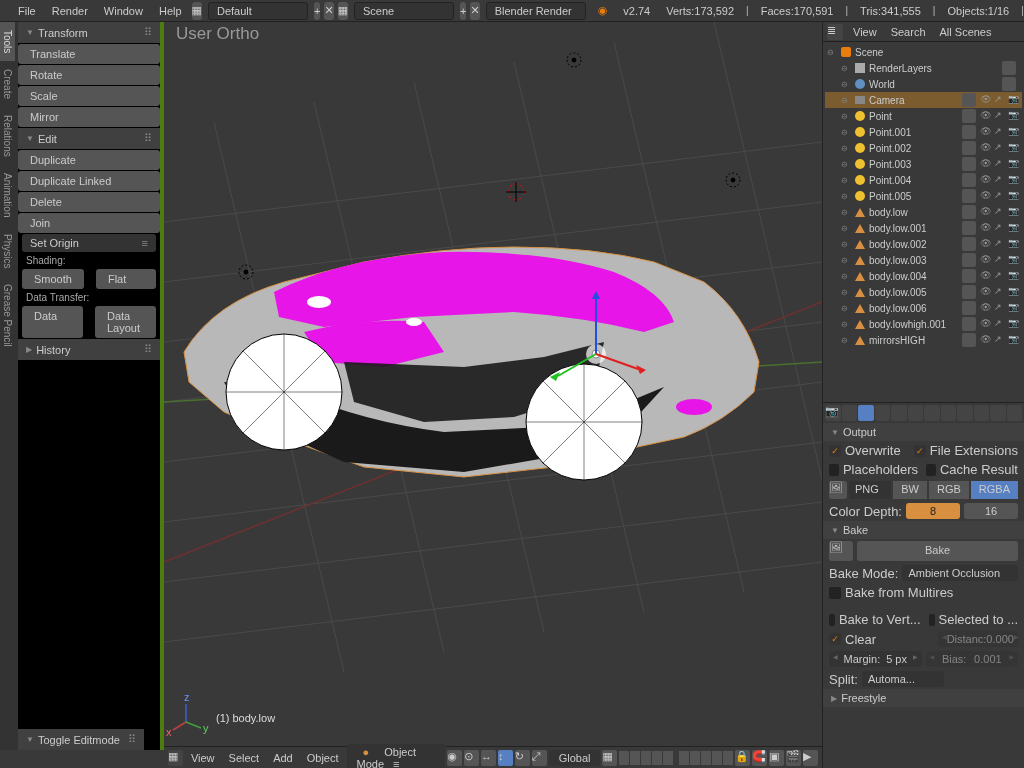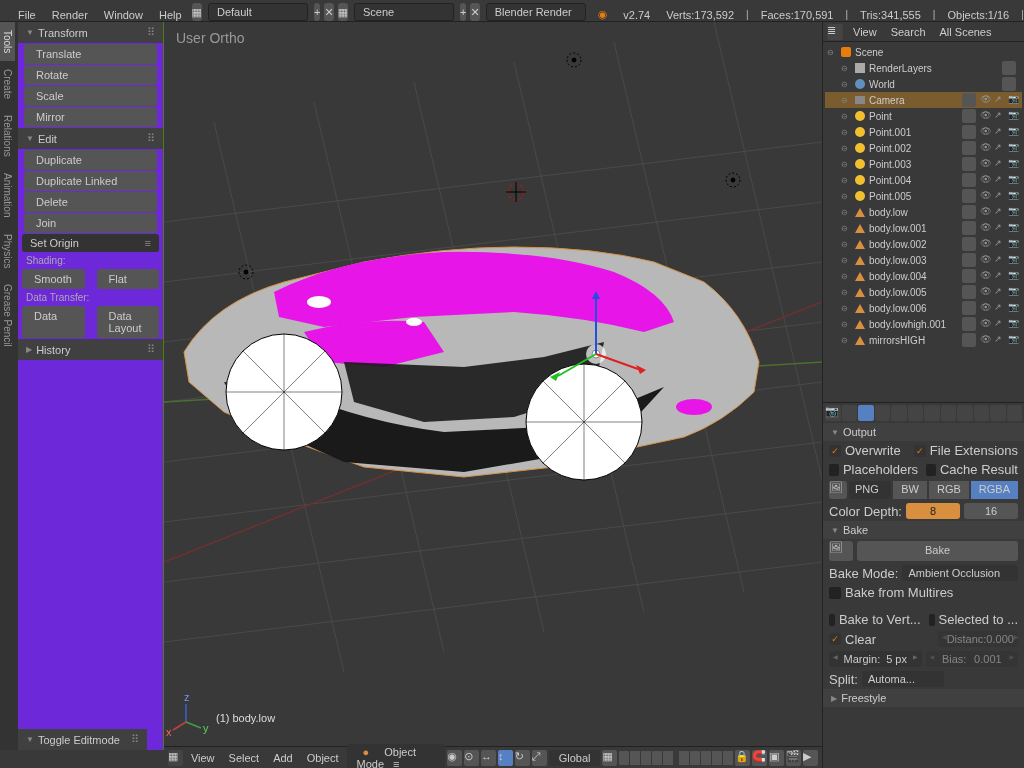--- a/index.html
+++ b/index.html
@@ -1,46 +1,46 @@
 <!DOCTYPE html>
 <html><head>
 <meta charset="utf-8">
 <style>
 * { box-sizing: border-box; margin: 0; padding: 0; font-family: Arial, sans-serif; font-size: 11px; color: #ccc; }
 body { background: #393939; width: 1024px; height: 768px; overflow: hidden; position: relative; }
 
 
-.top-menu { height: 22px; background: #393939; display: flex; align-items: flex-end; border-bottom: 1px solid #222; padding-left: 4px; }
+.top-menu { height: 22px; background: #393939; display: flex; align-items: center; border-bottom: 1px solid #222; padding-left: 4px; }
 .blender-icon { width: 16px; height: 16px; background: radial-gradient(circle, #5b8dd6 40%, #e87d0d 40%, #e87d0d 70%, transparent 70%); border-radius: 50%; margin-right: 6px; }
 .top-menu span { padding: 0 8px; cursor: default; }
 .top-menu .btn-small { width: 18px; height: 18px; background: #555; border-radius: 3px; margin: 0 2px; display: flex; align-items: center; justify-content: center; }
 .top-menu .dropdown { background: #333; border: 1px solid #222; border-radius: 3px; padding: 2px 8px; margin: 0 4px; min-width: 100px; }
 .top-menu .stats { font-size: 10px; color: #bbb; display: flex; gap: 4px; }
 
 
 .left-toolbar { position: absolute; left: 0; top: 22px; width: 18px; height: 728px; background: #333; }
 .left-toolbar .tab { writing-mode: vertical-rl; text-orientation: mixed; padding: 8px 2px; font-size: 10px; color: #999; cursor: default; text-align: center; }
 .left-toolbar .tab.active { background: #555; color: #ddd; }
 
 
-.left-panel { position: absolute; left: 18px; top: 22px; width: 146px; height: 728px; background: #6d28d9; border-right: 1px solid #4d7c0f; overflow-y: auto; }
+.left-panel { position: absolute; left: 18px; top: 22px; width: 146px; height: 728px; background: #000000; border-right: 4px solid #4d7c0f; overflow-y: auto; }
 .panel-header { padding: 4px 8px; background: #404040; cursor: default; display: flex; align-items: center; }
 .panel-header::before { content: '▼'; font-size: 8px; margin-right: 4px; color: #888; }
 .panel-header.collapsed::before { content: '▶'; }
-.panel-item { padding: 4px 12px; background: #555; margin: 1px 6px; border-radius: 3px; cursor: default; }
+.panel-item { padding: 4px 12px; background: #555; margin: 1px 0; border-radius: 3px; cursor: default; }
 .panel-label { padding: 2px 8px; font-size: 10px; color: #aaa; }
 .panel-row { display: flex; gap: 12px; margin: 1px 4px; }
 .panel-row .panel-item { flex: 1; margin: 0; }
 .panel-dropdown { background: #333; margin: 1px 4px; padding: 3px 8px; border-radius: 3px; display: flex; justify-content: space-between; }
 .panel-dropdown::after { content: '≡'; color: #888; }
 .panel-bottom-header { position: absolute; bottom: 0; left: 0; right: 16px; padding: 4px 8px; background: #404040; }
 
 
 .viewport { position: absolute; left: 164px; top: 22px; width: 658px; height: 728px; background: #393939; }
-.viewport-label { position: absolute; left: 12px; top: 8px; color: #999; font-size: 14px; }
+.viewport-label { position: absolute; left: 12px; top: 2px; color: #999; font-size: 17px; }
 .viewport-canvas { width: 100%; height: 100%; }
 .viewport-object-label { position: absolute; left: 52px; bottom: 26px; color: #ddd; font-size: 11px; }
 
 
 .viewport-bottom { position: absolute; left: 164px; bottom: 0; width: 658px; height: 22px; background: #393939; border-top: 1px solid #222; display: flex; align-items: center; padding: 0 4px; gap: 2px; }
 .viewport-bottom span { padding: 0 6px; }
 .viewport-bottom .icon-btn { width: 20px; height: 16px; background: #555; border-radius: 2px; }
 .viewport-bottom .dropdown-hdr { background: #333; padding: 2px 10px; border-radius: 3px; }
 
 

